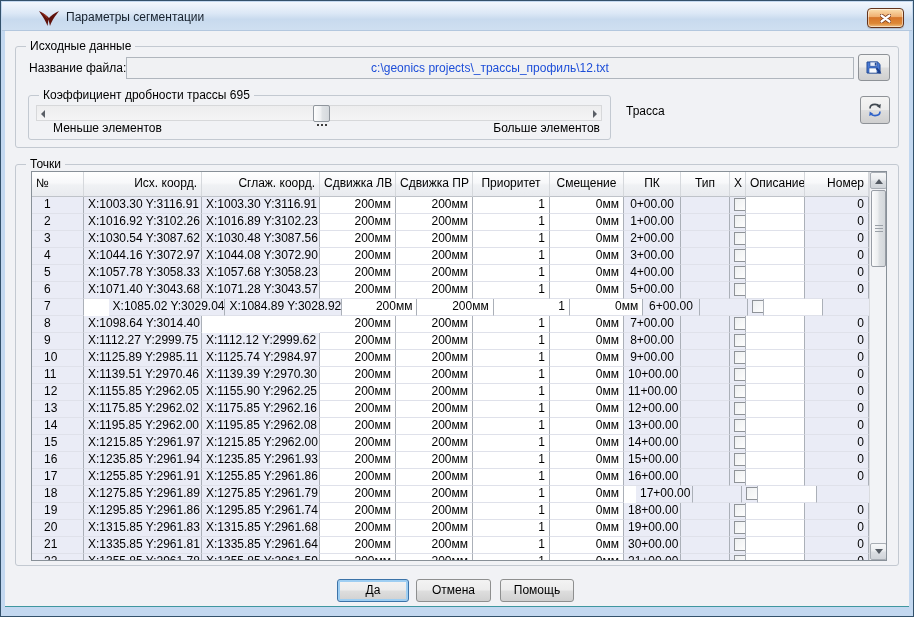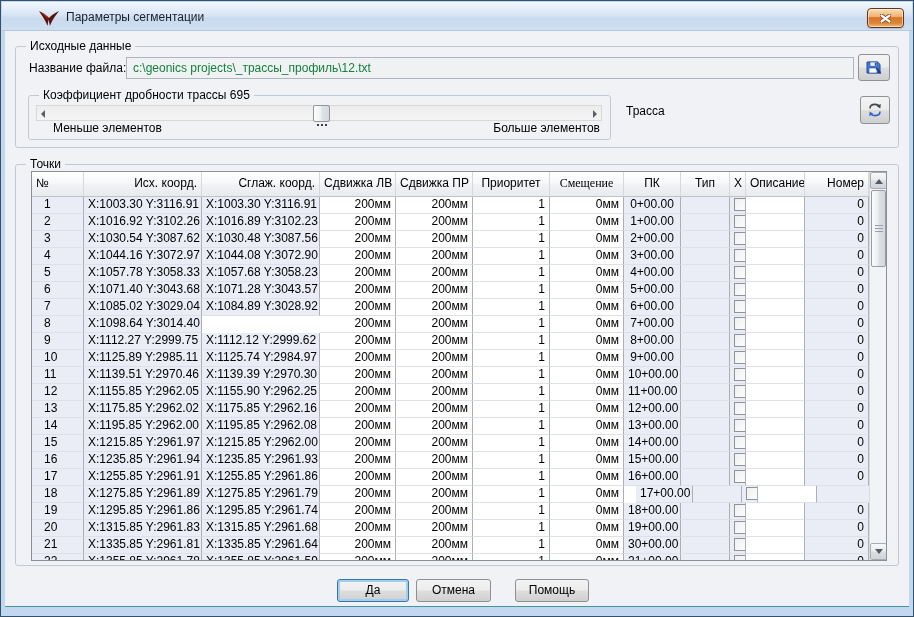--- a/index.html
+++ b/index.html
@@ -27,21 +27,21 @@
 
   
   .groupbox { position:absolute; border:1px solid #c3c9d1; border-radius:3px; }
   .groupbox .legend { position:absolute; top:-8px; left:10px; background:#f1f2f5;
     padding:0 4px; line-height:15px; white-space:nowrap; }
 
   .lbl { position:absolute; white-space:nowrap; line-height:15px; }
 
   .textfield { position:absolute; border:1px solid #b0b6bd; padding:3px 6px;
     line-height:15px; white-space:nowrap; overflow:hidden; }
-  .textfield.disabled { background:#f0f1f3; color:#15803d; }
+  .textfield.disabled { background:#f0f1f3; color:#1d4ed8;text-align:center; }
   .textfield.enabled { background:#fdfdfd; color:#000; }
 
   .tool-btn { position:absolute; border:1px solid #8e9297; border-radius:3px;
     background:linear-gradient(#f4f4f4,#ececec 48%,#dedede 52%,#cfcfcf);
     display:flex; align-items:center; justify-content:center; cursor:default; }
 
   
   .slider { position:absolute; left:35px; top:104px; width:566px; height:16px;
     background:linear-gradient(#ededee,#f4f4f5); border:1px solid #d7d8da; }
   .sl-arrow { position:absolute; top:4px; width:0; height:0; border:4px solid transparent; }
@@ -160,21 +160,21 @@
   </div>
 
   <div class="table">
     <div class="thead">
         <div class="hcell a-l" style="width: 52px;">№</div>
         <div class="hcell a-r" style="width: 118px;">Исх. коорд.</div>
         <div class="hcell a-r" style="width: 118px;">Сглаж. коорд.</div>
         <div class="hcell a-c" style="width: 76px;">Сдвижка ЛВ</div>
         <div class="hcell a-c" style="width: 77px;">Сдвижка ПР</div>
         <div class="hcell a-c" style="width: 77px;">Приоритет</div>
-        <div class="hcell a-c" style="width: 74px; font-family: Liberation Serif, serif;">Смещение</div>
+        <div class="hcell a-c" style="width: 74px;">Смещение</div>
         <div class="hcell a-c" style="width: 57px;">ПК</div>
         <div class="hcell a-c" style="width: 49px;">Тип</div>
         <div class="hcell a-c" style="width: 16px;">X</div>
         <div class="hcell a-c" style="width: 59px;">Описание</div>
         <div class="hcell a-r" style="width: 64px;">Номер</div>
       </div>
     <div>
         <div class="trow">
           <div class="cell a-l tint pad-num" style="width: 52px;">1</div>
           <div class="cell a-r tint" style="width: 118px;">X:1003.30 Y:3116.91</div>
@@ -254,21 +254,21 @@
           <div class="cell a-r white" style="width: 77px;">1</div>
           <div class="cell a-r white" style="width: 74px;">0мм</div>
           <div class="cell a-c tint" style="width: 57px;">5+00.00</div>
           <div class="cell a-l tint" style="width: 49px;"></div>
           <div class="cell a-c tint" style="width: 16px;"><span class="checkbox"></span></div>
           <div class="cell a-l white" style="width: 59px;"></div>
           <div class="cell a-r tint" style="width: 64px;">0</div>
         </div>
         <div class="trow">
           <div class="cell a-l tint pad-num" style="width: 52px;">7</div>
-          <div class="cell a-r tint" style="width: 118px;">X:1085.02 Y:3029.04</div>
+          <div class="cell a-r tint" style="width: 118px; margin-left: 25px;">X:1085.02 Y:3029.04</div>
           <div class="cell a-r tint" style="width: 118px;">X:1084.89 Y:3028.92</div>
           <div class="cell a-r white" style="width: 76px;">200мм</div>
           <div class="cell a-r white" style="width: 77px;">200мм</div>
           <div class="cell a-r white" style="width: 77px;">1</div>
           <div class="cell a-r white" style="width: 74px;">0мм</div>
           <div class="cell a-c tint" style="width: 57px;">6+00.00</div>
           <div class="cell a-l tint" style="width: 49px;"></div>
           <div class="cell a-c tint" style="width: 16px;"><span class="checkbox"></span></div>
           <div class="cell a-l white" style="width: 59px;"></div>
           <div class="cell a-r tint" style="width: 64px;">0</div>
@@ -492,15 +492,15 @@
           <span class="grip"></span>
         </div>
       <div class="sbtn down">
           <span class="tri-down"></span>
         </div>
     </div>
   </div>
 
   <div class="btn default" style="left:336px; top:578px; width:72px;">Да</div>
   <div class="btn" style="left:415px; top:578px; width:75px;">Отмена</div>
-  <div class="btn" style="left:514px; top:578px; width:74px;">Помощь</div>
+  <div class="btn" style="left:499px; top:578px; width:74px;">Помощь</div>
 
 </div>
 
 </body></html>

